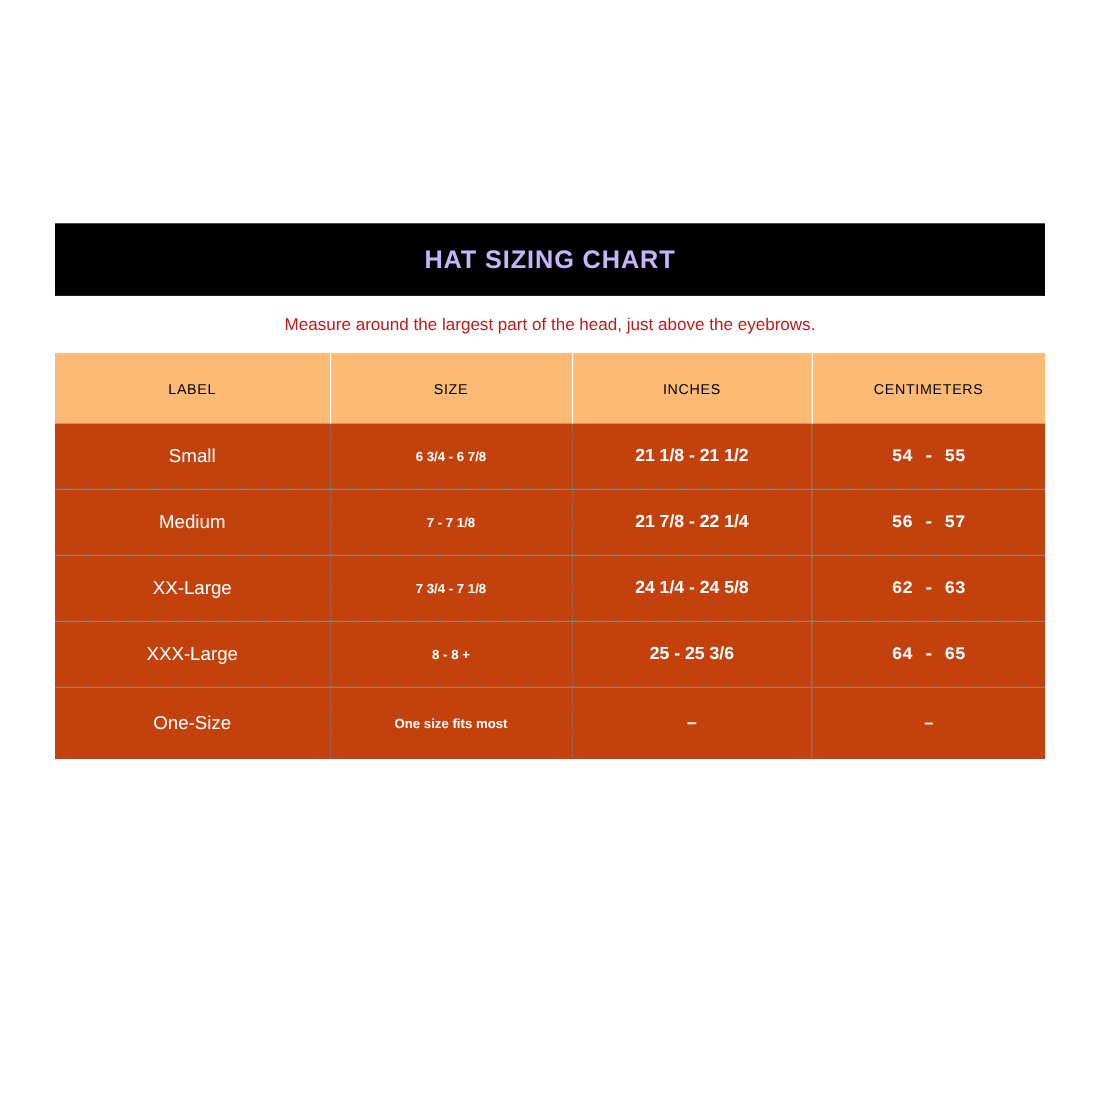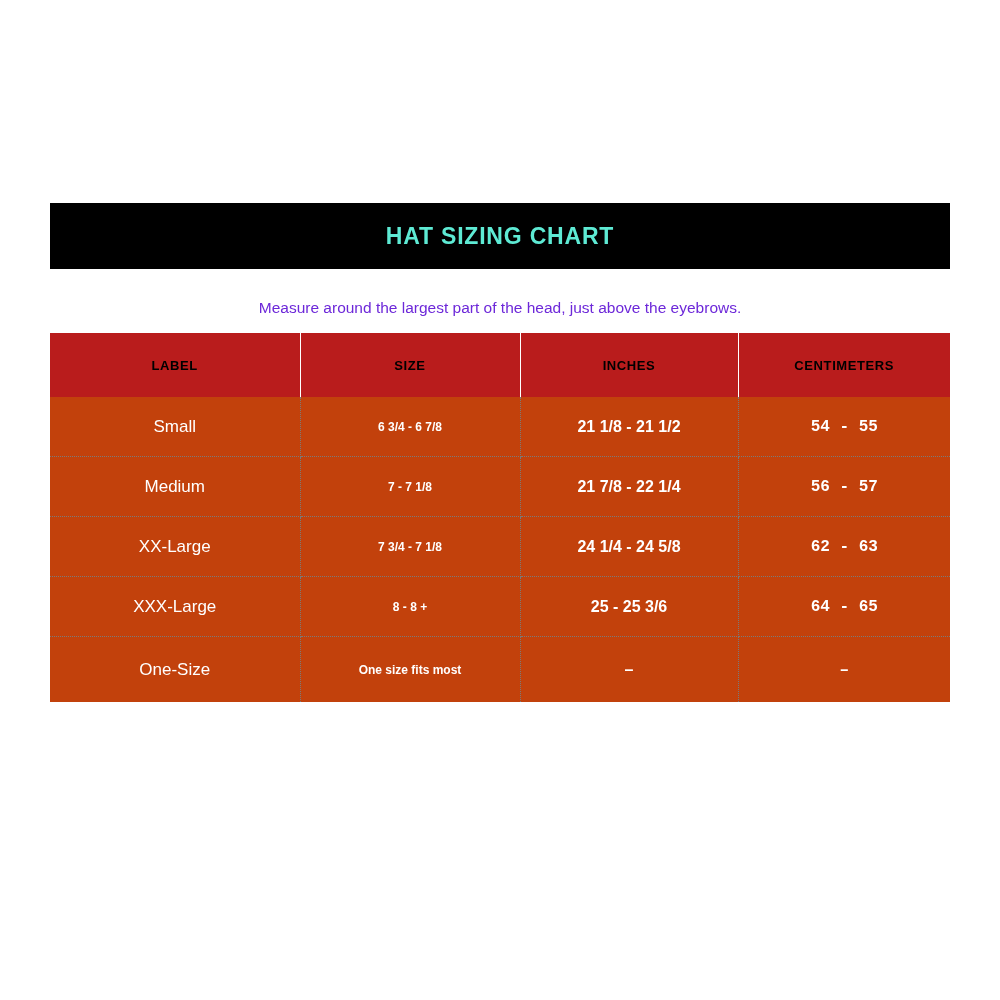--- a/index.html
+++ b/index.html
@@ -30,47 +30,47 @@
 
   .chart-title-bar {
     background: #000000;
     height: 66px;
     display: flex;
     align-items: center;
     justify-content: center;
   }
 
   .chart-title {
-    color: #5eead4;
+    color: #c4b5fd;
     font-size: 23px;
     font-weight: bold;
     letter-spacing: 0.8px;
     text-transform: uppercase;
     font-family: "Liberation Sans", sans-serif;
   }
 
   .chart-subtitle {
     text-align: center;
-    color: #6d28d9;
+    color: #b91c1c;
     font-size: 15.5px;
-    padding: 30px 0 16px 0;
+    padding: 18px 0 16px 0;
     font-family: "Liberation Sans", sans-serif;
   }
 
   table.size-table {
     width: 900px;
     border-collapse: collapse;
     table-layout: fixed;
   }
 
   table.size-table thead th {
-    background: #b91c1c;
+    background: #fdba74;
     color: #000000;
     font-size: 13px;
-    font-weight: bold;
+    font-weight: normal;
     letter-spacing: 0.6px;
     text-transform: uppercase;
     height: 62px;
     text-align: center;
     border-right: 1px solid #ffffff;
     font-family: "Liberation Sans", sans-serif;
   }
   table.size-table thead th:last-child {
     border-right: none;
   }

